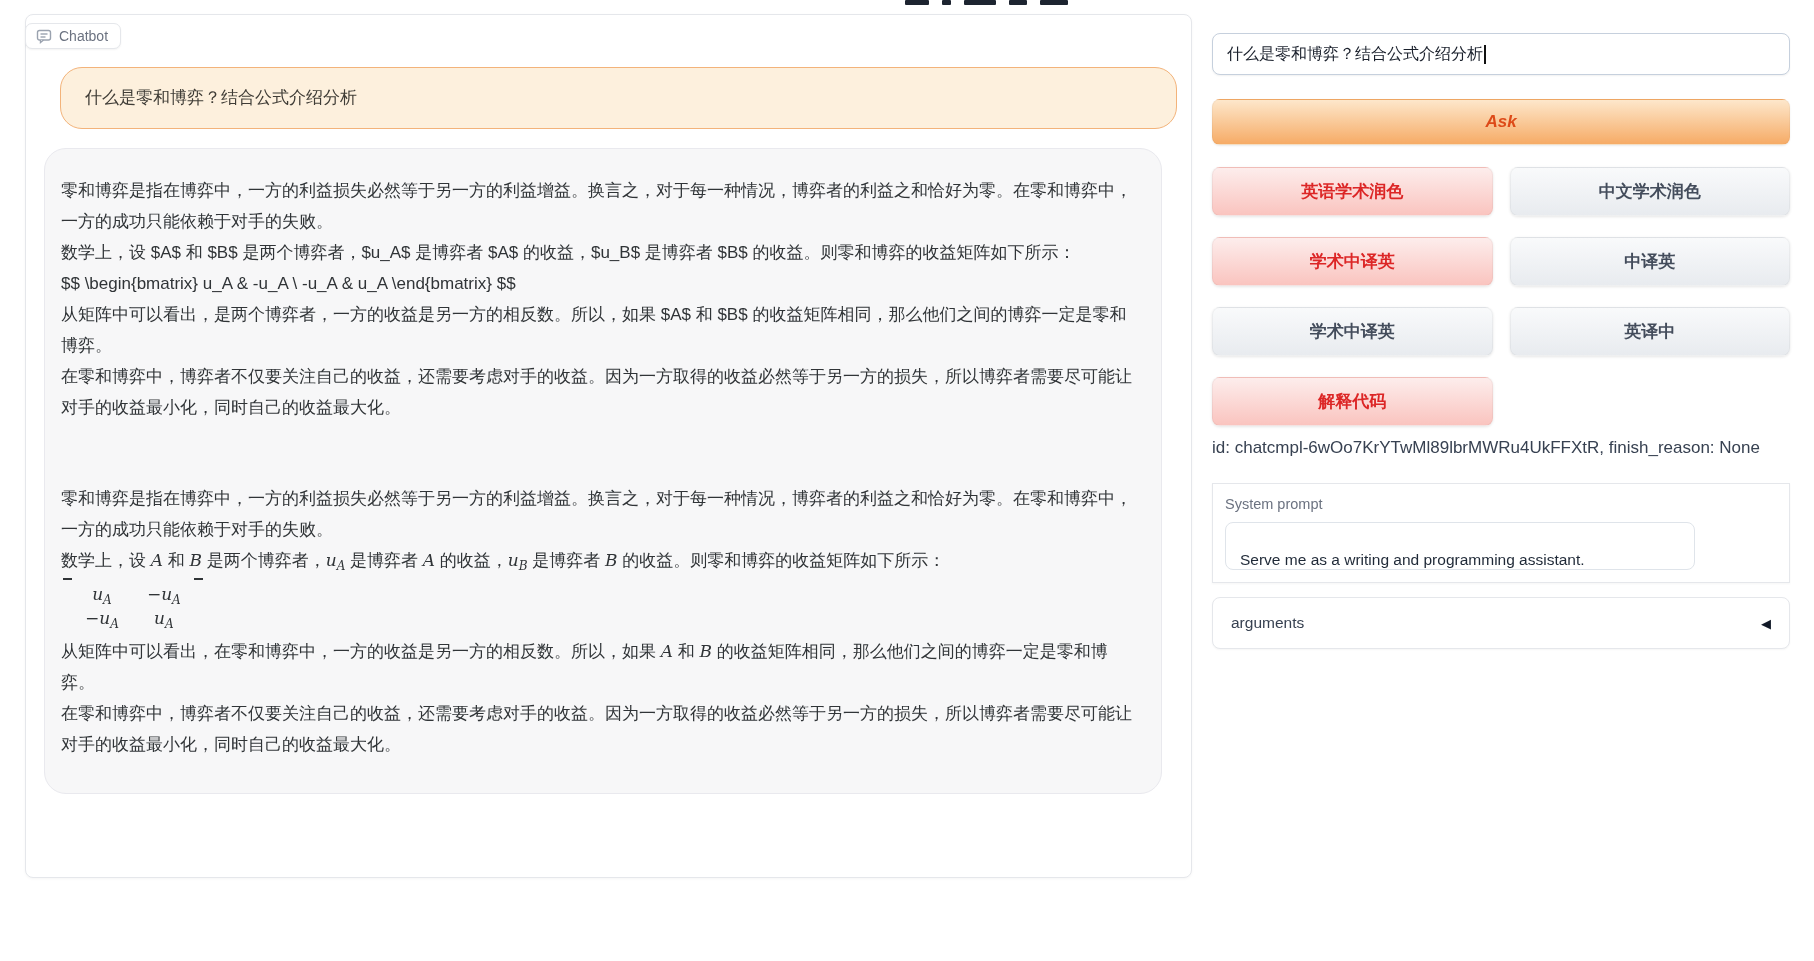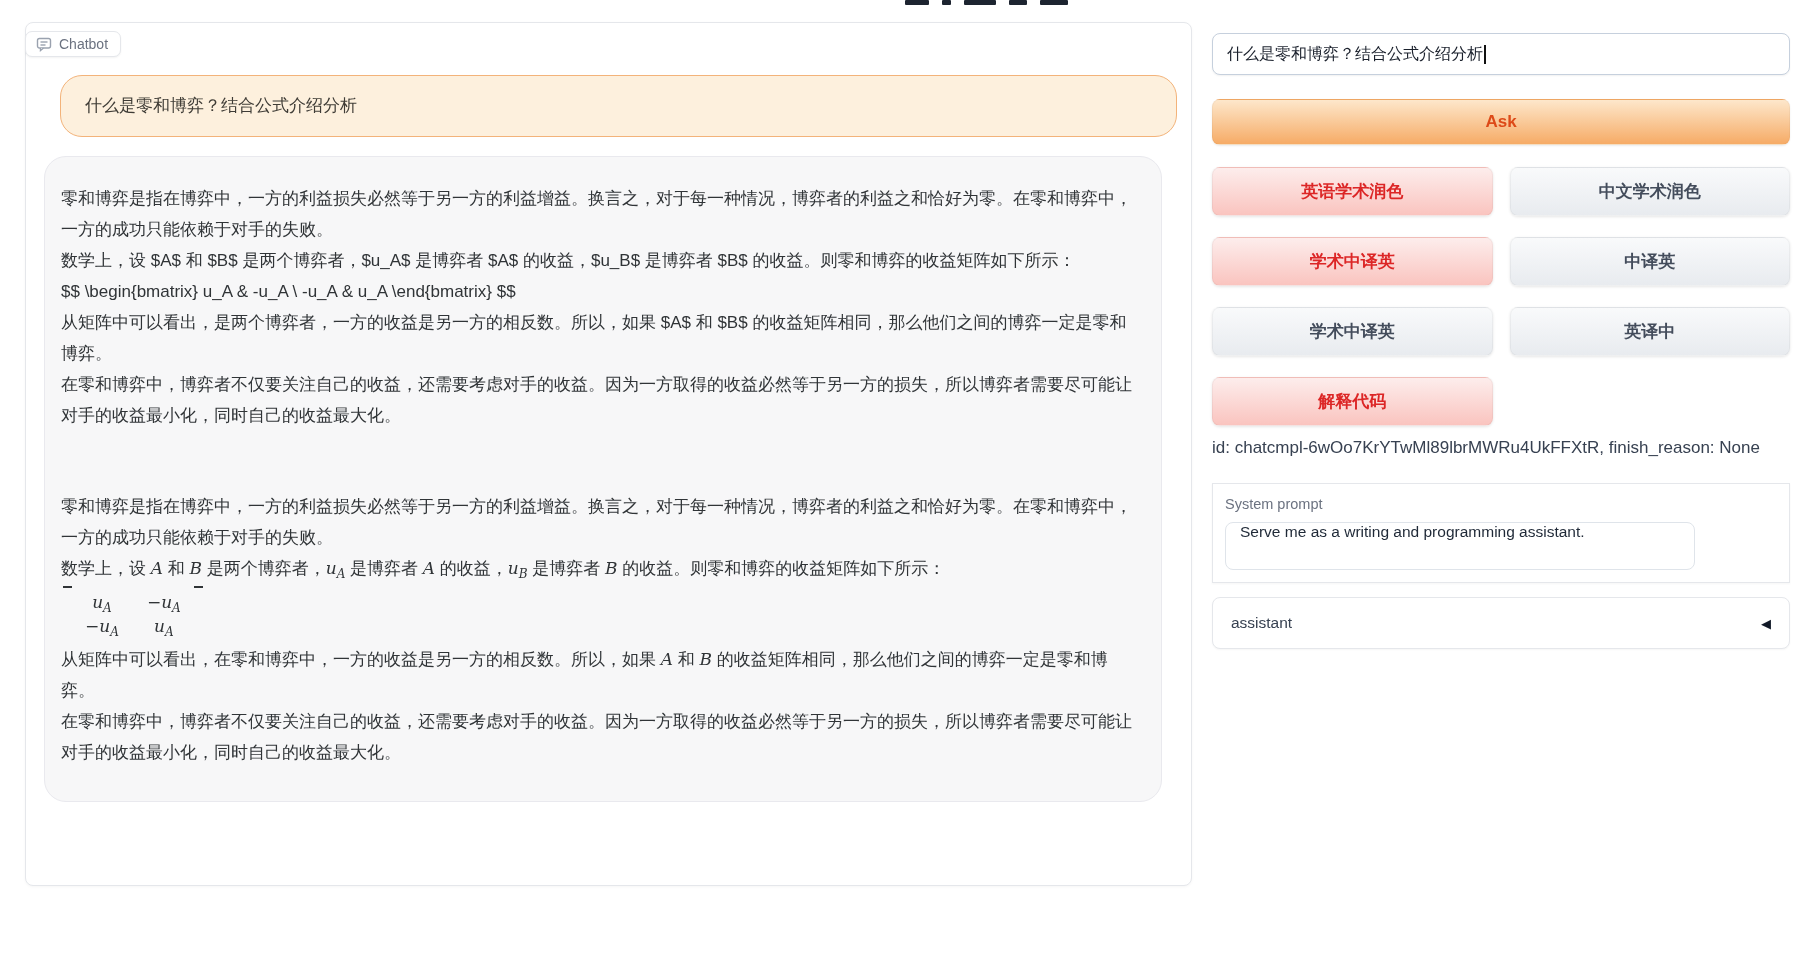--- a/index.html
+++ b/index.html
@@ -8,21 +8,21 @@
     background:#ffffff;
     font-family:"Liberation Sans", sans-serif;
     -webkit-font-smoothing:antialiased;
   }
   
   .title-frag{position:absolute;left:905px;top:0;height:6px;display:flex;gap:13px;align-items:flex-start}
   .title-frag i{display:block;height:5px;background:#1d2430;border-radius:1px}
 
   
   .left-panel{
-    position:absolute;left:25px;top:22px;width:1165px;height:862px;
+    position:absolute;left:25px;top:14px;width:1165px;height:862px;
     background:#fff;border:1px solid #e5e7eb;border-radius:8px;
     box-shadow:0 1px 3px rgba(0,0,0,.04);
   }
   .chat-badge{
     position:absolute;left:-1px;top:8px;z-index:2;
     display:flex;align-items:center;gap:7px;
     padding:4px 12px 4px 10px;background:#fff;
     border:1px solid #e5e7eb;border-radius:7px;
     color:#6b7280;font-size:14px;box-shadow:0 1px 2px rgba(0,0,0,.05);
   }
@@ -60,40 +60,40 @@
     box-shadow:0 1px 2px rgba(0,0,0,.06);
     display:flex;align-items:center;padding:0 14px;font-size:16px;color:#1a202c;cursor:text;
   }
   .caret{width:1.5px;height:19px;background:#111;margin-left:1px}
   .ask-btn{
     margin-top:24px;height:44px;border-radius:8px;
     background:linear-gradient(180deg,#fde7cb,#f6ab66);
     border:1px solid rgba(0,0,0,.03);
     color:#dd4a18;font-weight:700;font-size:17px;
     display:flex;align-items:center;justify-content:center;
-    box-shadow:0 1px 2px rgba(0,0,0,.08);cursor:pointer;
+    box-shadow:0 1px 2px rgba(0,0,0,.08);cursor:pointer;font-style:italic;
   }
   .btn-grid{margin-top:22px;display:grid;grid-template-columns:1fr 1fr;column-gap:17px;row-gap:21px}
   .qbtn{
     height:47px;border-radius:8px;border:1px solid rgba(0,0,0,.04);
     display:flex;align-items:center;justify-content:center;
     font-weight:700;font-size:17px;box-shadow:0 1px 3px rgba(0,0,0,.10);cursor:pointer;text-align:right;
   }
   .qbtn.pink{background:linear-gradient(180deg,#fdedec,#fac4bf);color:#dc2626}
   .qbtn.gray{background:linear-gradient(180deg,#f9fafb,#e8ebef);color:#434c5b}
   .status{margin-top:12px;font-size:17px;color:#374151}
   .sys-box{
     margin-top:25px;border:1px solid #e5e7eb;border-radius:0;
     padding:12px;box-shadow:0 1px 2px rgba(0,0,0,.04);background:#fff;
   }
   .sys-label{font-size:14.5px;color:#6b7280}
   .sys-input{
     margin-top:10px;width:470px;height:48px;box-sizing:border-box;
     border:1px solid #dfe4ea;border-radius:8px;background:#fff;
-    display:flex;align-items:flex-start;padding:0 14px;
+    display:flex;align-items:flex-end;padding:0 14px;
     font-size:15.5px;color:#1f2937;cursor:text;
   }
   .acc{
     margin-top:14px;border:1px solid #e5e7eb;border-radius:8px;height:52px;box-sizing:border-box;
     display:flex;align-items:center;justify-content:space-between;padding:0 18px;
     box-shadow:0 1px 2px rgba(0,0,0,.04);cursor:pointer;background:#fff;
   }
   .acc-label{font-size:15.5px;color:#374151}
   .acc-arrow{font-size:13px;color:#111827;line-height:1}
 </style>
@@ -168,17 +168,17 @@
   <div class="status">id: chatcmpl-6wOo7KrYTwMl89lbrMWRu4UkFFXtR, finish_reason: None</div>
 
   <div class="sys-box">
     <div class="sys-label">System prompt</div>
     <div class="sys-input" role="textbox">
       <span>Serve me as a writing and programming assistant.</span>
     </div>
   </div>
 
   <div class="acc" role="button">
-    <span class="acc-label">assistant</span>
+    <span class="acc-label">arguments</span>
     <span class="acc-arrow">◀</span>
   </div>
 
 </div>
 
 </body></html>

